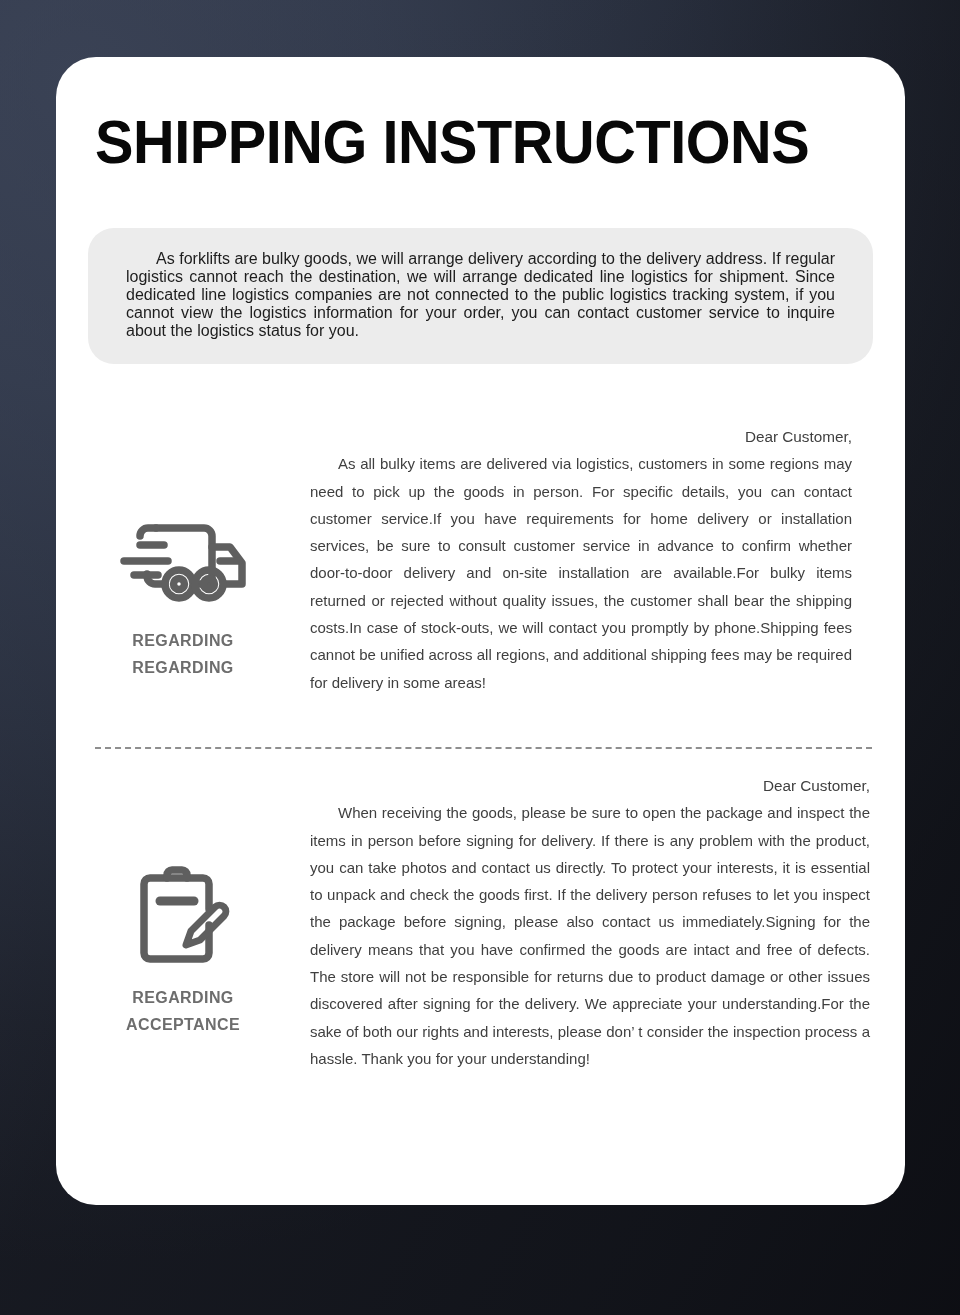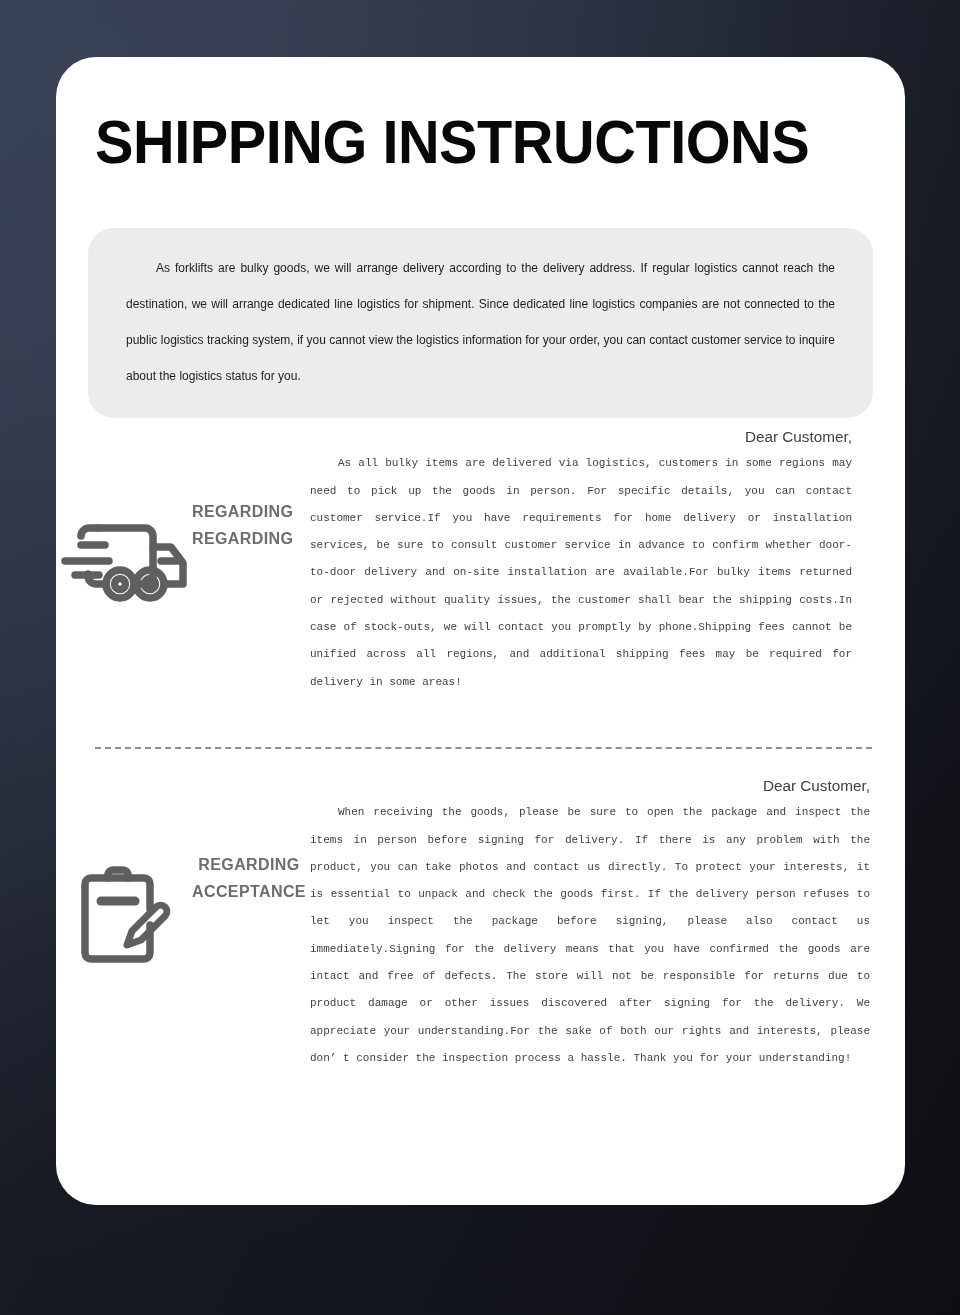--- a/index.html
+++ b/index.html
@@ -71,22 +71,22 @@
     left: 32px;
     top: 171px;
     width: 785px;
     box-sizing: border-box;
     background: #ececec;
     border-radius: 26px;
     padding: 22px 38px 24px 38px;
   }
   .intro-text {
     margin: 0;
-    font-size: 12px;
-    line-height: 36px;
+    font-size: 16px;
+    line-height: 18px;
     color: #1d1d1d;
     text-align: justify;
     text-indent: 30px;
     font-family: "Liberation Sans", "DejaVu Sans", sans-serif;
   }
 
   
   .section {
     position: absolute;
     left: 0;
@@ -94,21 +94,21 @@
     display: flex;
     align-items: flex-start;
   }
   .section-shipment { top: 366px; }
   .section-acceptance { top: 715px; }
 
   .icon-col {
     width: 254px;
     flex: 0 0 254px;
     display: flex;
-    flex-direction: row;
+    flex-direction: column;
     align-items: center;
   }
   .icon-wrap {
     width: 136px;
     height: 110px;
     display: flex;
     align-items: center;
     justify-content: center;
   }
   .icon-wrap svg { display: block; }
@@ -124,25 +124,25 @@
     font-family: "Liberation Sans", "DejaVu Sans", sans-serif;
   }
   .icon-label span { display: block; }
 
   .body-col {
     flex: 1 1 auto;
     padding-right: 0;
   }
   .body-text {
     margin: 0;
-    font-size: 11px;
+    font-size: 15px;
     line-height: 27.3px;
     color: #3f3f3f;
     text-align: justify;
-    font-family: Liberation Mono, monospace;
+    font-family: Liberation Sans, sans-serif;
   }
   .salutation {
     margin: 0 0 0 0;
     font-size: 15.3px;
     line-height: 27.3px;
     color: #3f3f3f;
     text-align: right;
     font-family: "Liberation Sans", "DejaVu Sans", sans-serif;
   }
   .body-text.indented { text-indent: 28px; }

